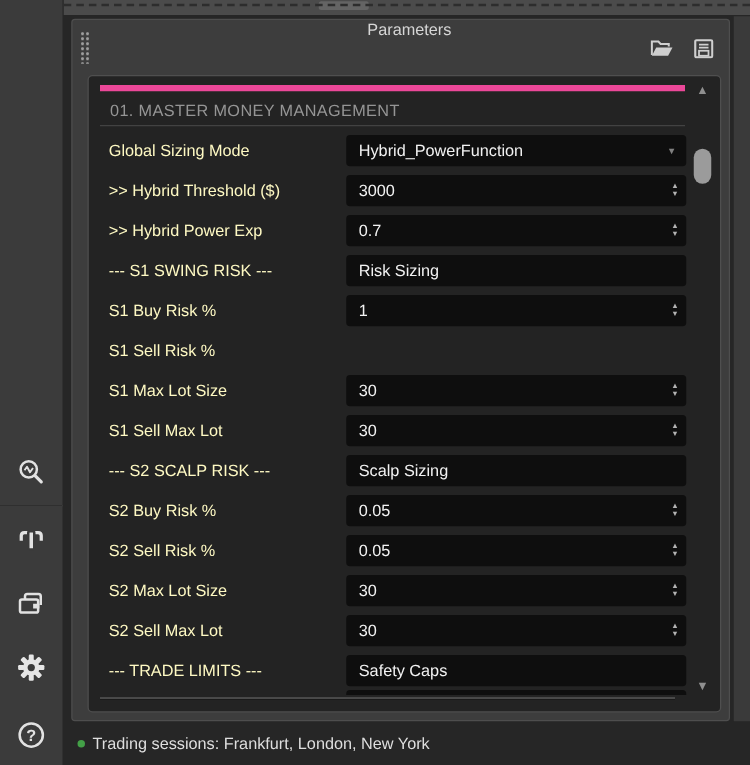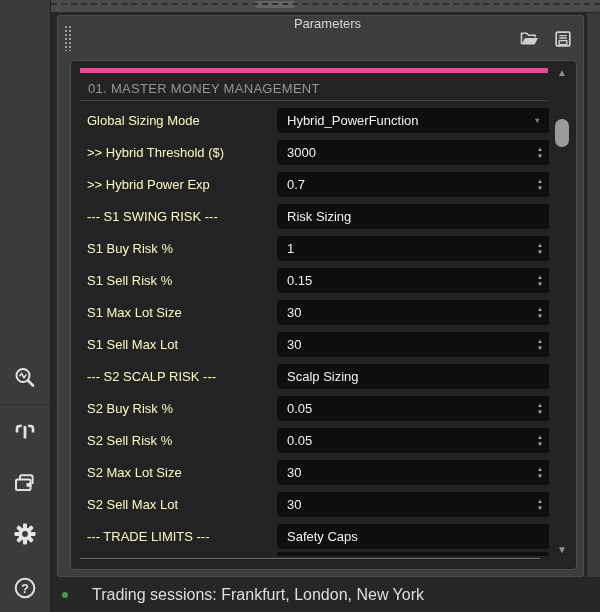--- a/index.html
+++ b/index.html
@@ -64,21 +64,21 @@
   .field-sliver { margin-left:206px; width:272px; height:4px; background:#0e0e0e; border-radius:3px 3px 0 0; }
   .bottom-divider { margin:2px 36px 0 9px; border-top:1px solid #6f6f6f; border-bottom:1px solid #1a1a1a; }
 
   .scroll-up    { position:absolute; right:9px; top:6px;  font-size:10px; color:#8f8f8f; cursor:pointer; }
   .scroll-down  { position:absolute; right:9px; bottom:14px; font-size:10px; color:#8f8f8f; cursor:pointer; }
   .scroll-thumb { position:absolute; right:7px; top:58px; width:14px; height:28px; background:#9b9b9b; border-radius:7px; cursor:pointer; }
 
   
   .statusbar { position:absolute; left:51px; top:577px; width:549px; height:35px; display:flex; align-items:center; }
   .status-dot { width:6px; height:6px; border-radius:50%; background:#43a047; margin-left:11px; }
-  .status-text { margin-left:24px; color:#dedede; font-size:16px; }
+  .status-text { margin-left:6px; color:#dedede; font-size:13px; }
 
   svg { display:block; }
 </style>
 </head>
 <body>
 
 <div class="app">
 
   <div class="sidebar">
     <div class="sidebar-icon" style="top:365px">
@@ -218,27 +218,20 @@
             <span>1</span>
             <span class="stepper">
                 <span>▲</span>
                 <span>▼</span>
               </span>
           </div>
         </div>
 
         <div class="row">
           <div class="row-label">S1 Sell Risk %</div>
-          <div class="field">
-            <span>0.15</span>
-            <span class="stepper">
-                <span>▲</span>
-                <span>▼</span>
-              </span>
-          </div>
         </div>
 
         <div class="row">
           <div class="row-label">S1 Max Lot Size</div>
           <div class="field">
             <span>30</span>
             <span class="stepper">
                 <span>▲</span>
                 <span>▼</span>
               </span>

